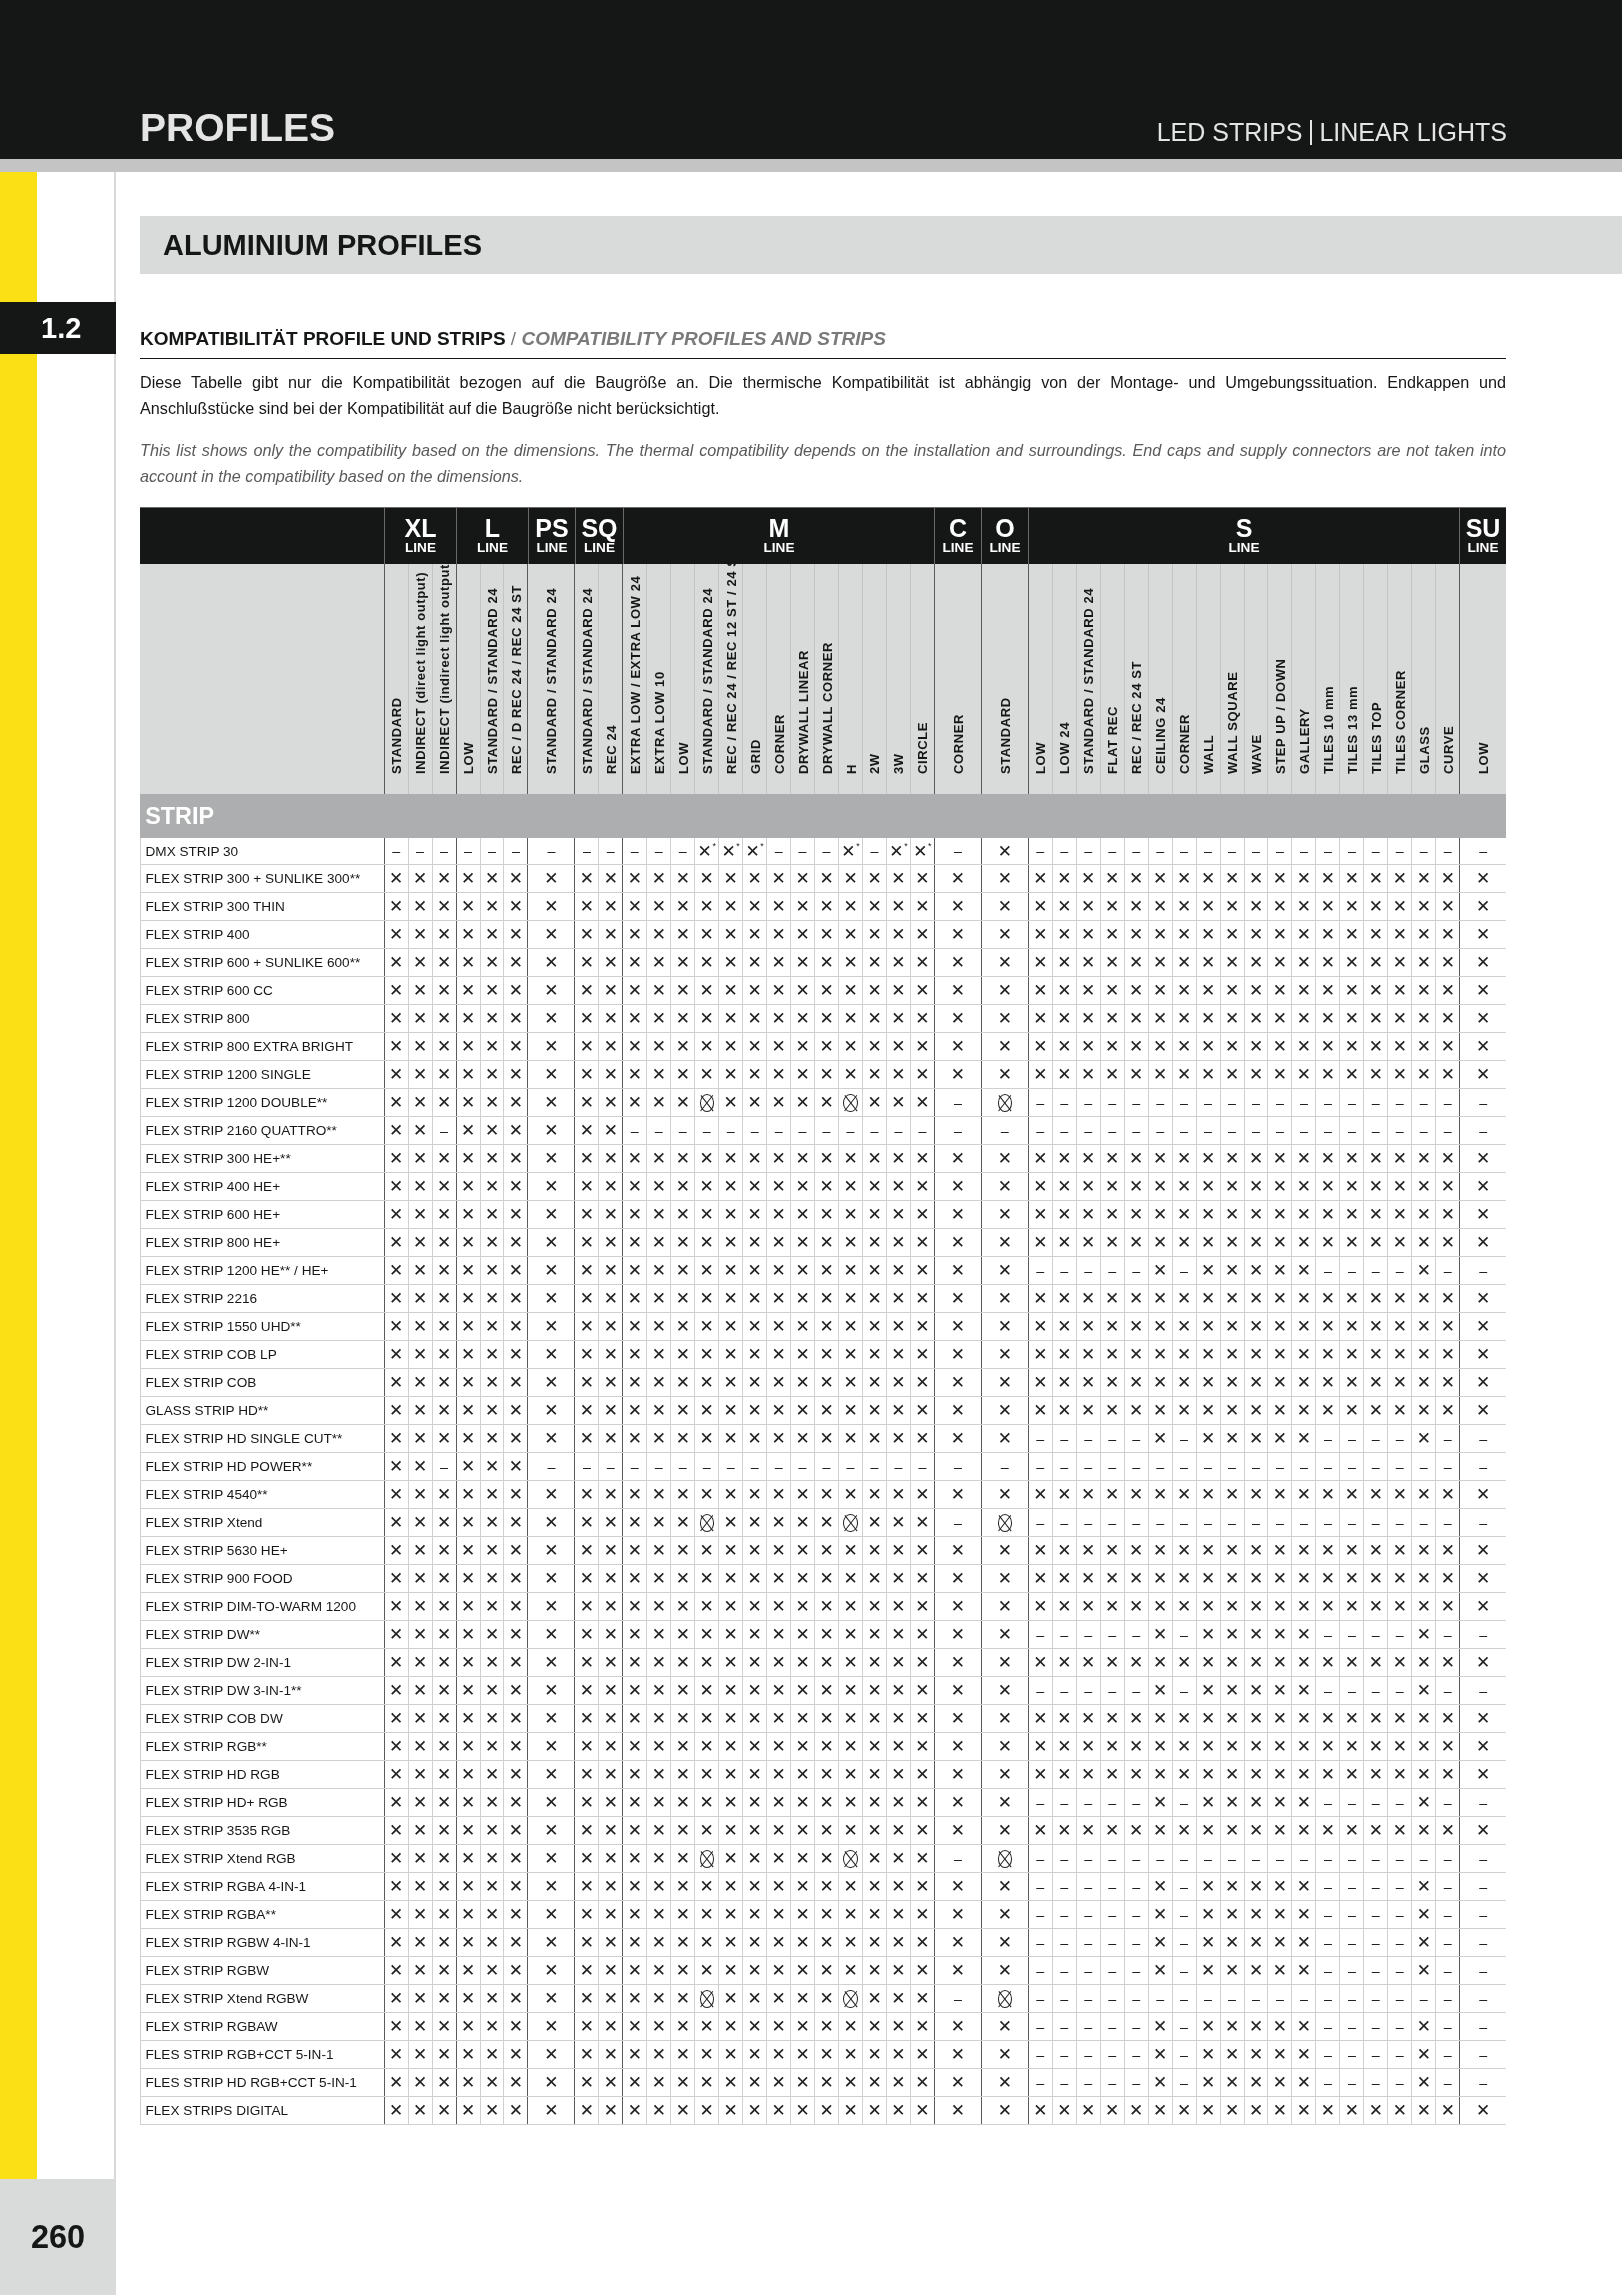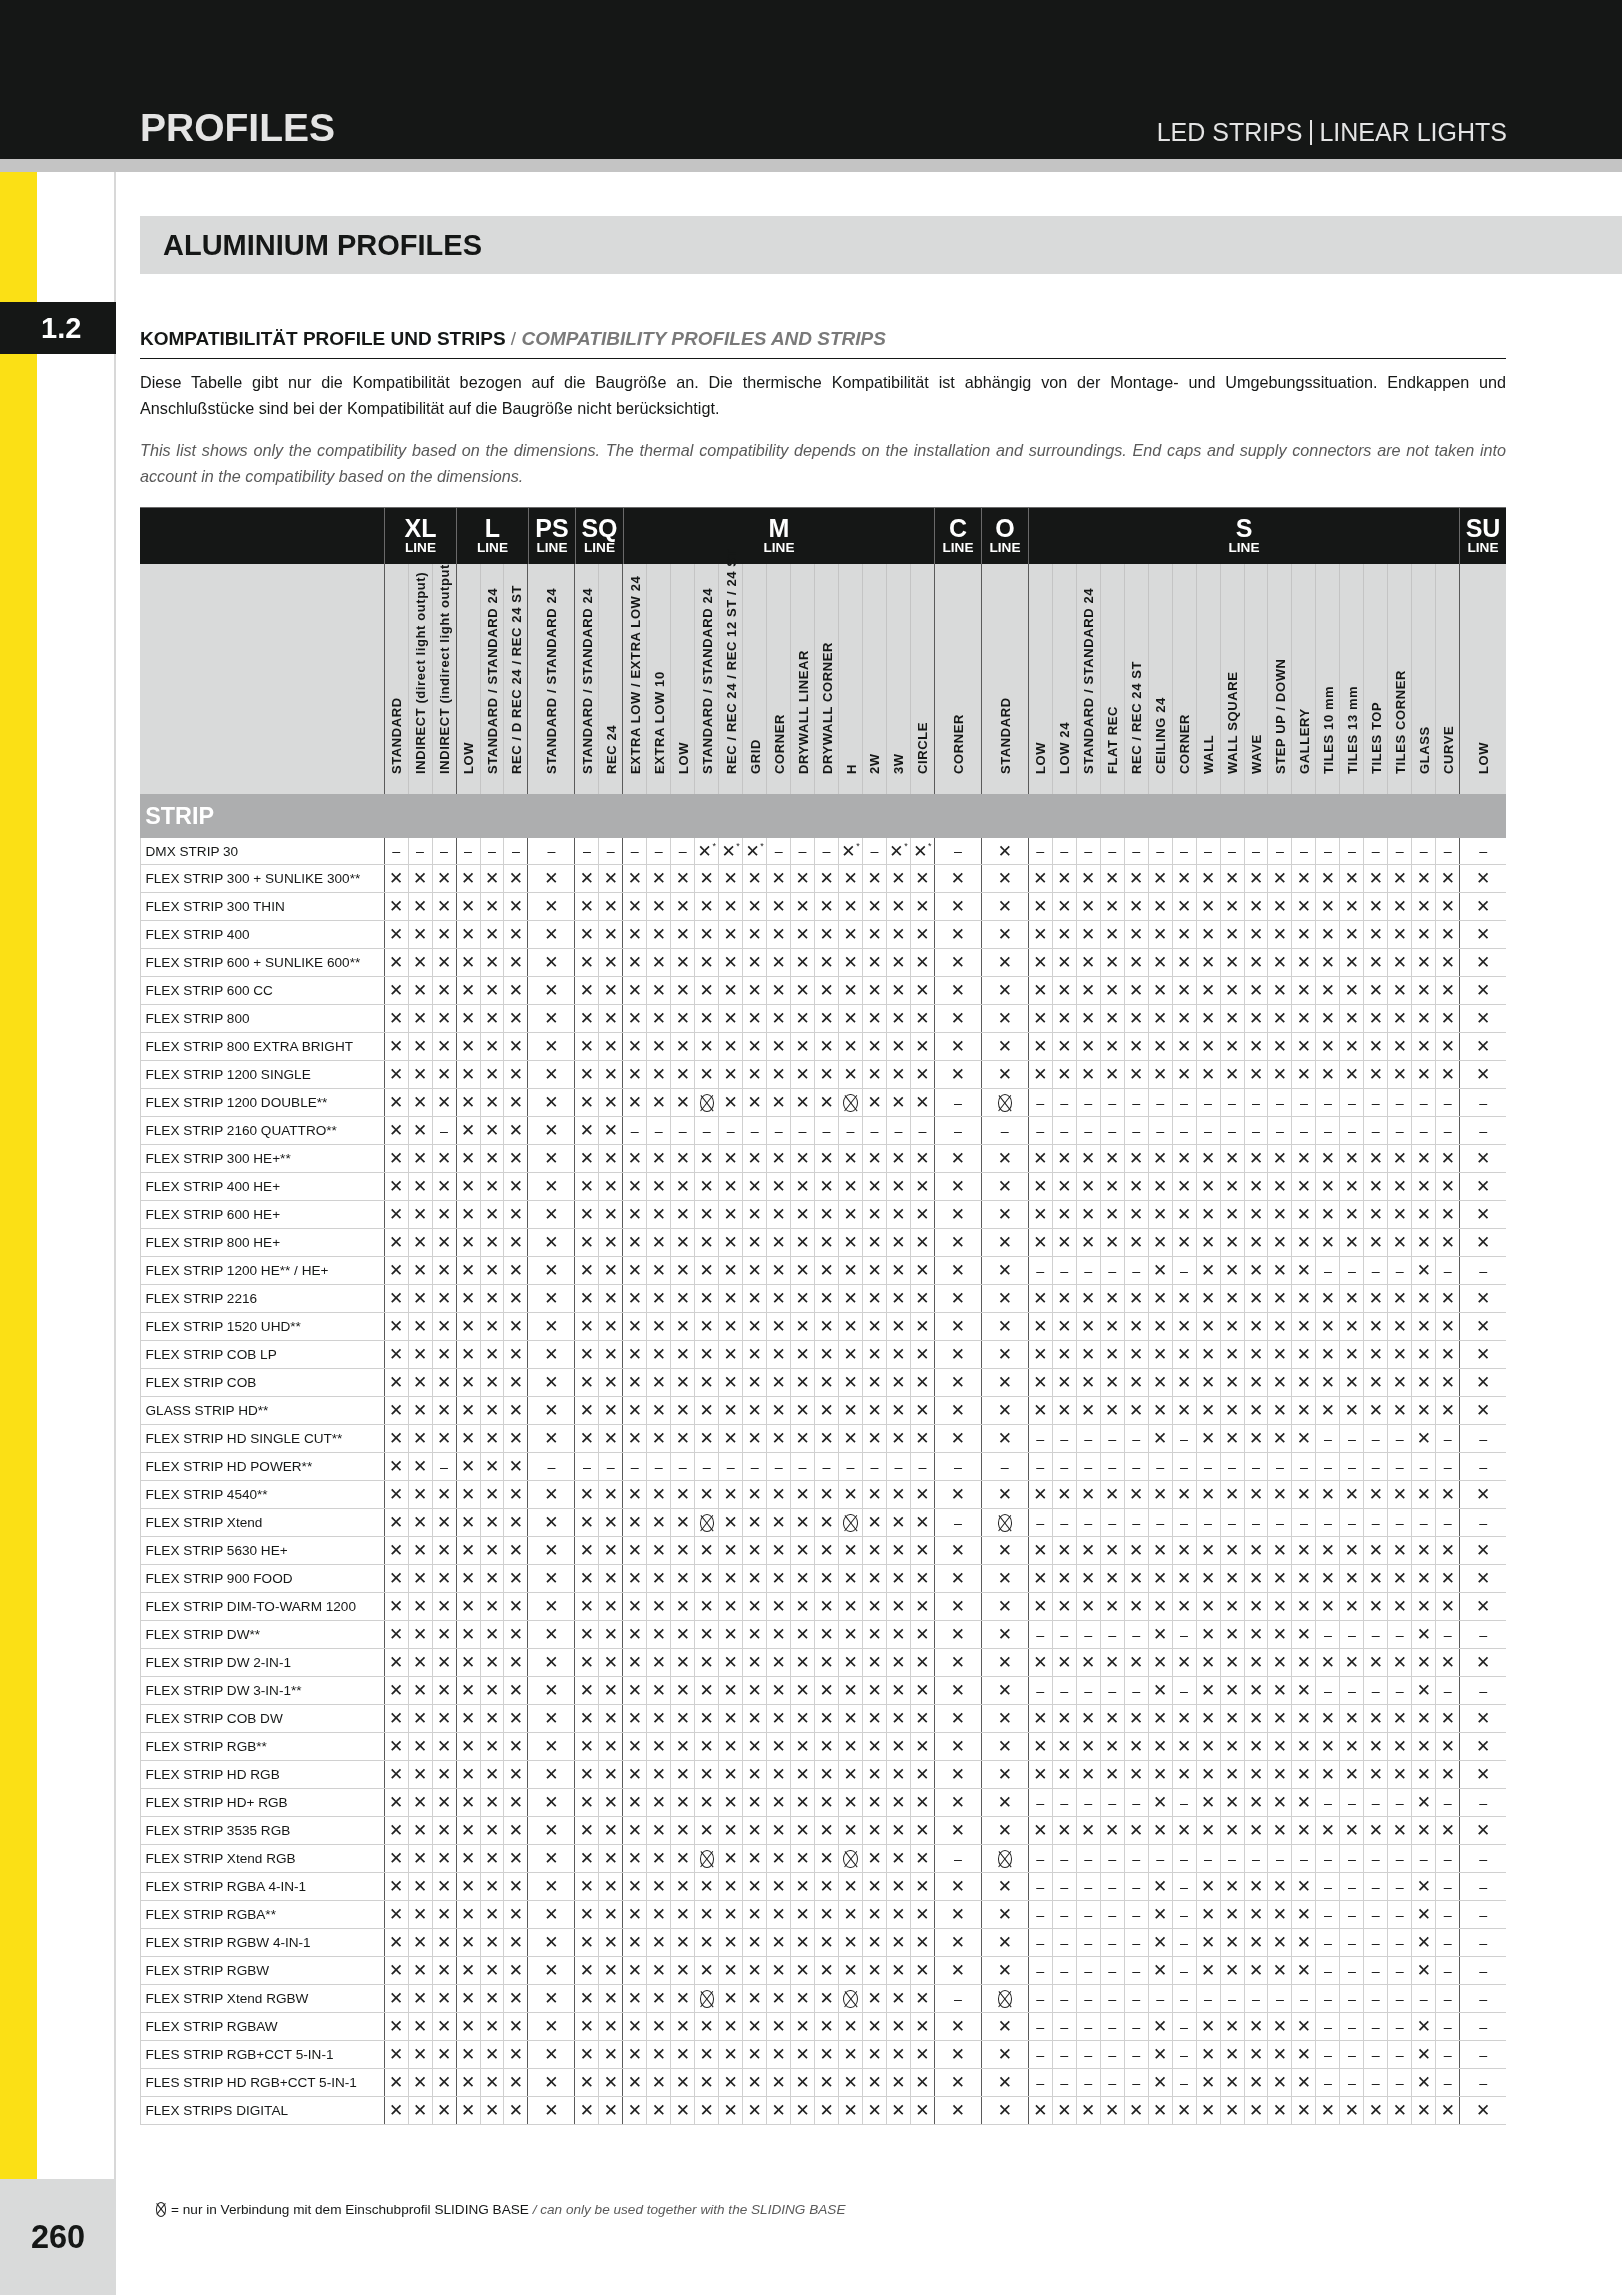--- a/index.html
+++ b/index.html
@@ -2501,21 +2501,21 @@
         <span>✕</span>
       </div>
       <div class="cell" style="width: 24px;">
         <span>✕</span>
       </div>
       <div class="cell gstart" style="width: 47px;">
         <span>✕</span>
       </div>
     </div>
     <div class="row">
-      <div class="name">FLEX STRIP 1520 UHD**</div>
+      <div class="name">FLEX STRIP 1550 UHD**</div>
       <div class="cell gstart" style="width: 24px;">
         <span>✕</span>
       </div>
       <div class="cell" style="width: 24px;">
         <span>✕</span>
       </div>
       <div class="cell" style="width: 24px;">
         <span>✕</span>
       </div>
       <div class="cell gstart" style="width: 24px;">
@@ -6331,15 +6331,14 @@
       <div class="cell" style="width: 24px;">
         <span>✕</span>
       </div>
       <div class="cell gstart" style="width: 47px;">
         <span>✕</span>
       </div>
     </div>
   </div>
 
 <div class="footnotes" id="footnotes">
-    <div><span class="sym"><span class="fn-circ"></span></span><span> = nur in Verbindung mit dem Einschubprofil SLIDING BASE</span><span class="en"> / </span><span class="en">can only be used together with the SLIDING BASE</span></div>
   </div>
 
 
 </body></html>

